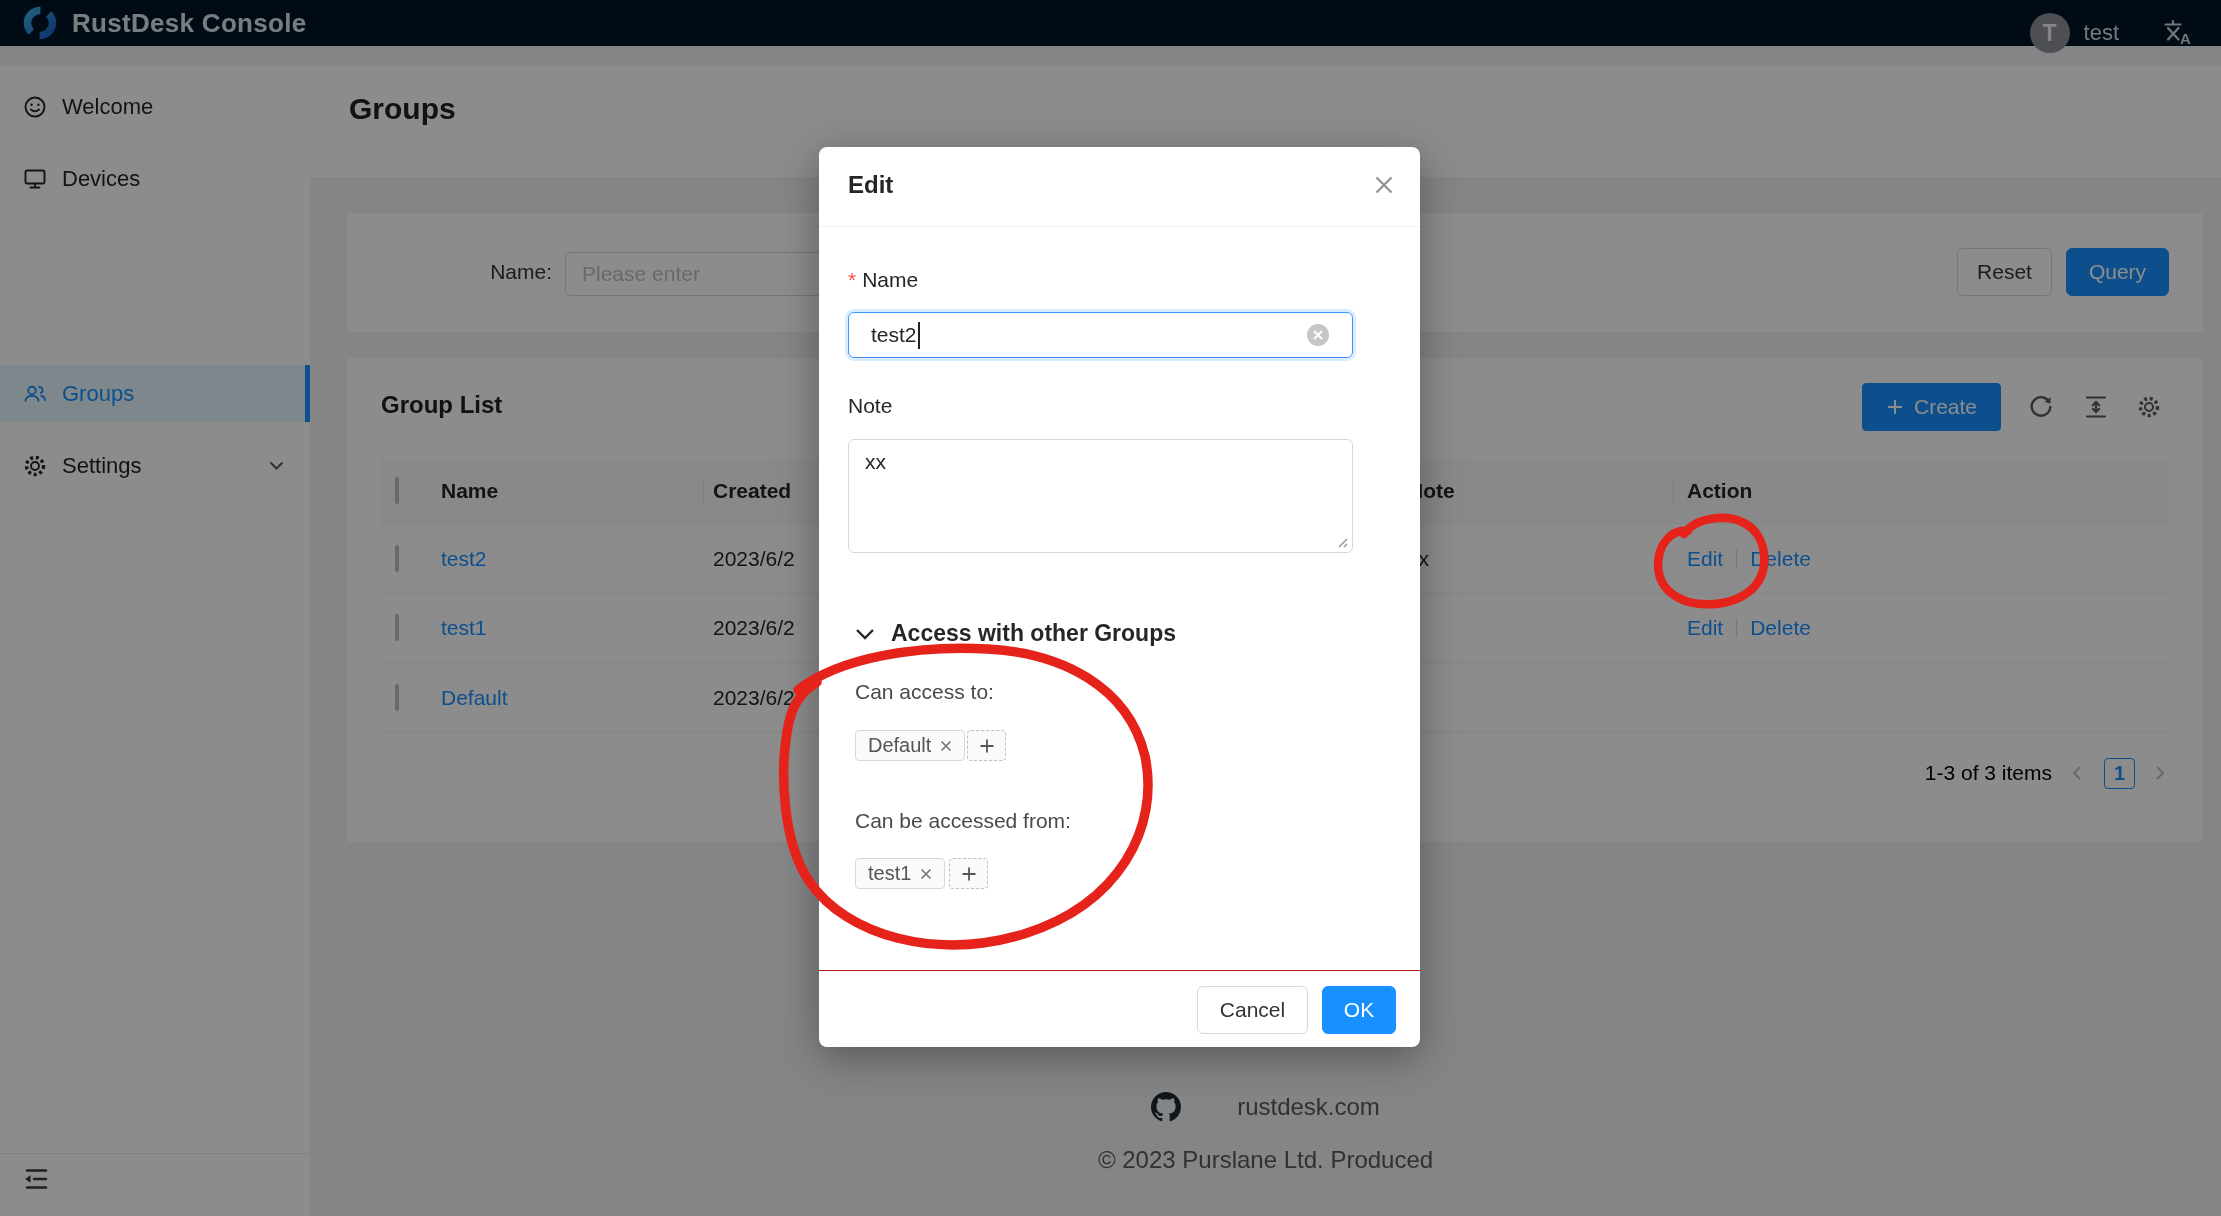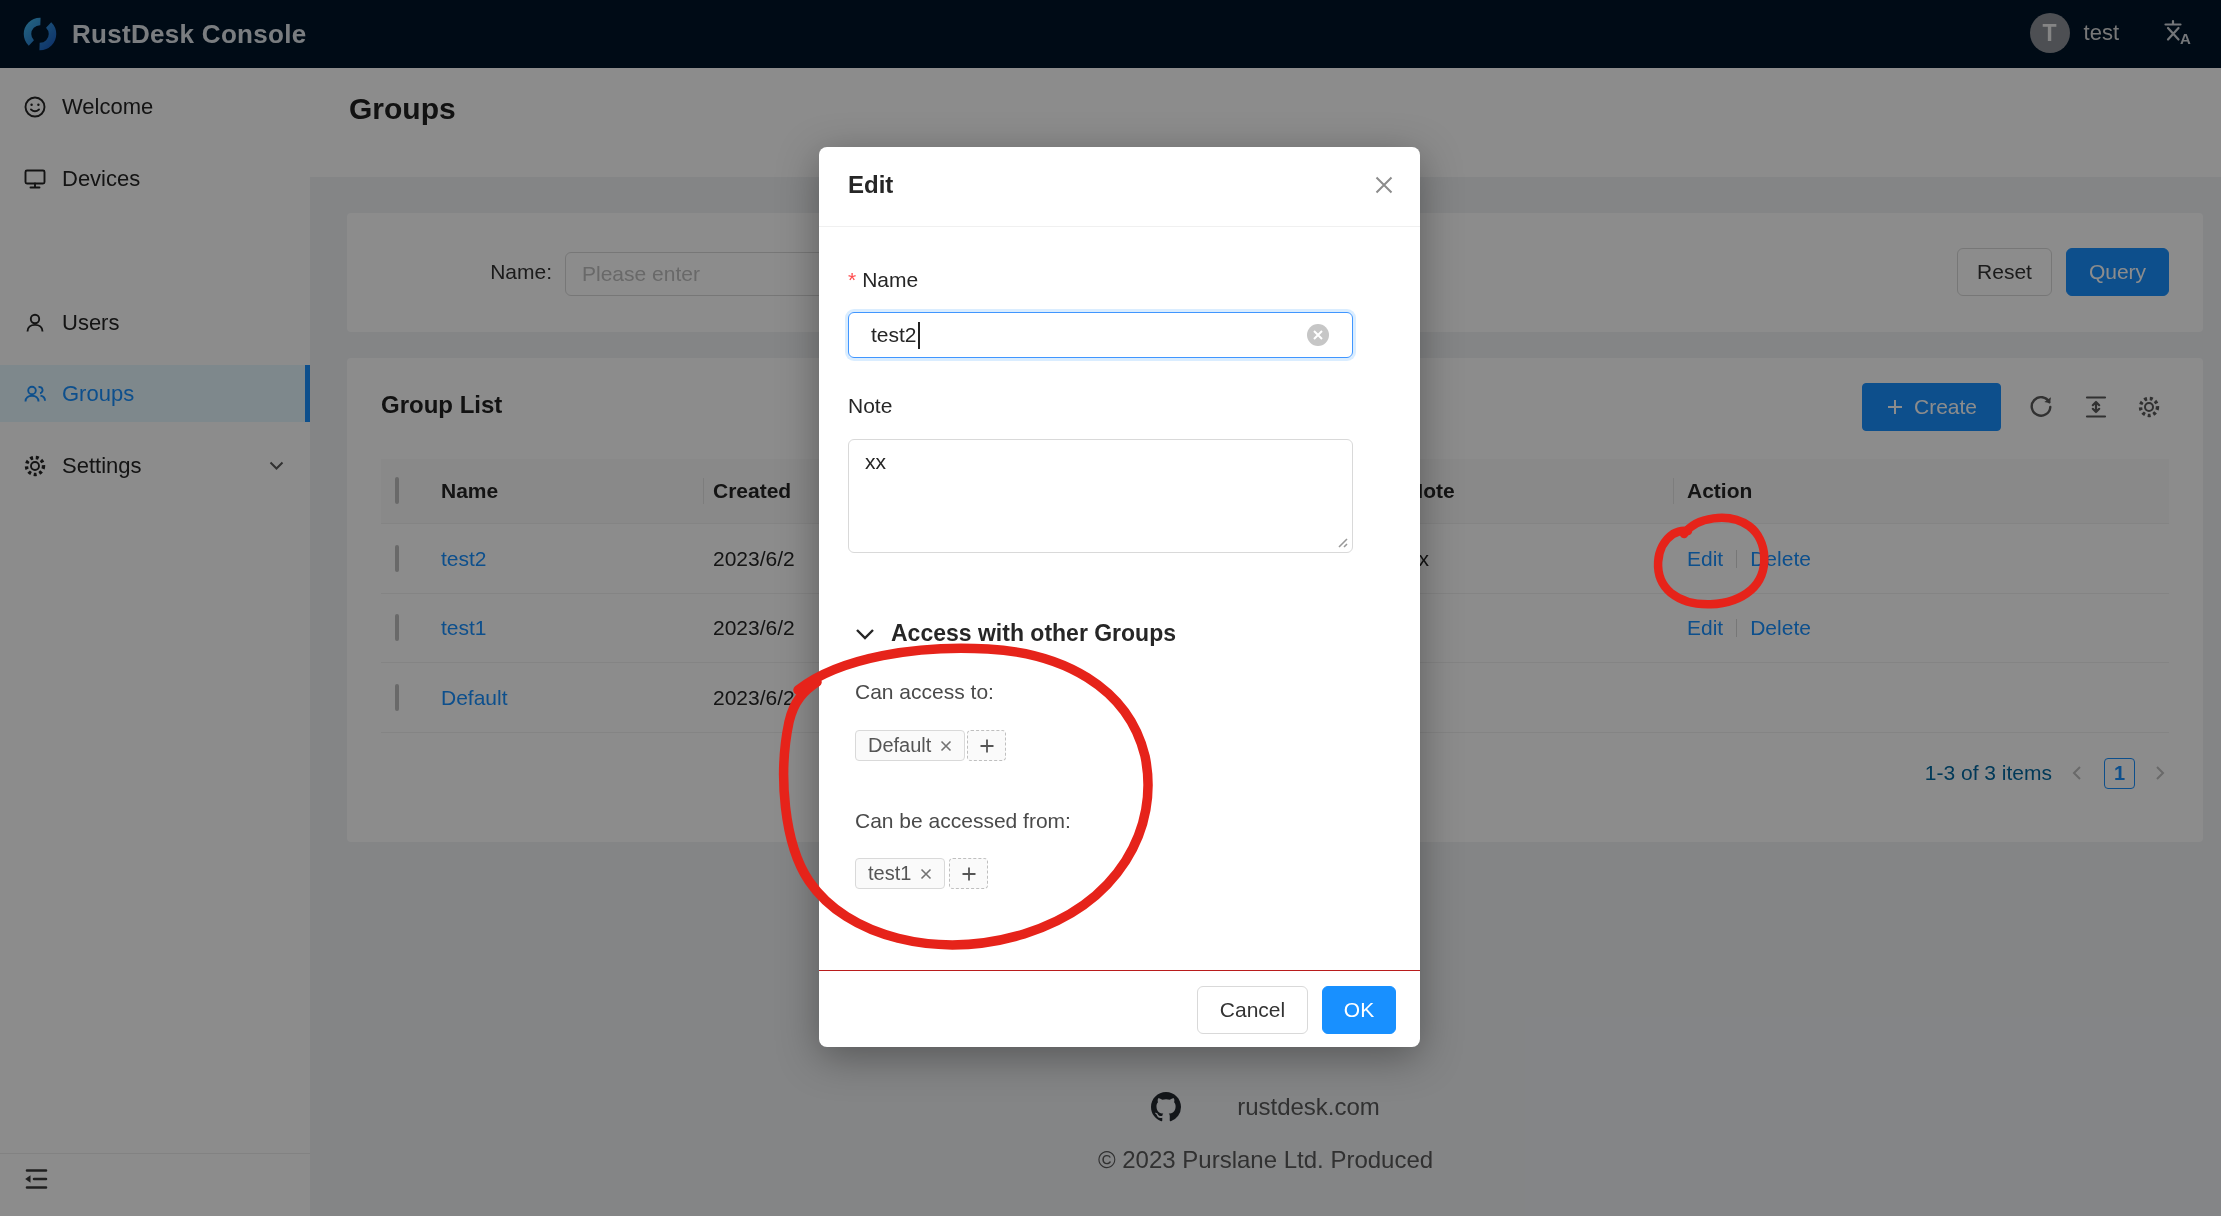--- a/index.html
+++ b/index.html
@@ -1,21 +1,21 @@
 <!DOCTYPE html>
 <html><head>
 <meta charset="utf-8">
 <style>
   html,body{margin:0;padding:0;background:#3a3a3a;}
   *{box-sizing:border-box;}
   .app{position:relative;width:2221px;height:1216px;overflow:hidden;
        font-family:"Liberation Sans",sans-serif;font-size:21px;color:#262626;background:#f0f2f5;}
 
   
-  .topbar{position:absolute;left:0;top:0;width:2221px;height:68px;background:#001529;display:flex;align-items:center;z-index:5;}
+  .topbar{position:absolute;left:0;top:0;width:2221px;height:46px;background:#001529;display:flex;align-items:center;z-index:5;}
   .logo{margin-left:22px;width:36px;height:36px;}
   .app-title{margin-left:14px;color:#dfe4ea;font-size:26px;font-weight:600;letter-spacing:.3px;}
   .topbar-right{position:absolute;right:28px;top:0;height:66px;display:flex;align-items:center;gap:18px;}
   .avatar{width:40px;height:40px;border-radius:50%;background:#8c9097;color:#f2f2f2;display:flex;align-items:center;justify-content:center;font-size:23px;font-weight:600;}
   .username{color:#d9d9d9;font-size:22px;margin-left:-4px;}
   .lang{margin-left:26px;display:flex;align-items:center;}
 
   
   .sidebar{position:absolute;left:0;top:66px;width:310px;height:1150px;background:#ffffff;z-index:4;}
   .side-item{position:absolute;left:0;width:310px;height:57px;display:flex;align-items:center;padding-left:22px;gap:14px;color:#262626;font-size:22px;cursor:pointer;}
@@ -48,21 +48,21 @@
   .thead{position:absolute;left:34px;top:101px;width:1788px;height:65px;background:#fafafa;border-bottom:1px solid #f0f0f0;font-weight:700;color:#262626;}
   .trow{position:absolute;left:34px;width:1788px;height:70px;border-bottom:1px solid #f0f0f0;font-size:21px;}
   .cell{position:absolute;top:50%;transform:translateY(-50%);white-space:nowrap;}
   .c-check{left:14px;} .c-name{left:60px;} .c-created{left:332px;} .c-note{left:1027px;} .c-action{left:1306px;}
   .colsep{position:absolute;top:50%;transform:translateY(-50%);width:1px;height:26px;background:#e4e4e4;}
   .checkbox{width:22px;height:22px;border:2px solid #bfbfbf;border-radius:4px;background:#fff;cursor:pointer;}
   .link{color:#1890ff;cursor:pointer;text-decoration:none;}
   .act-sep{display:inline-block;width:1px;height:18px;background:#d9d9d9;margin:0 13px;vertical-align:-2px;}
 
   .pagination{position:absolute;right:34px;top:395px;height:40px;display:flex;align-items:center;gap:18px;}
-  .pg-sum{color:#0369a1;}
+  .pg-sum{color:#000000;}
   .pg-arrow{width:16px;height:16px;color:#bfbfbf;display:flex;align-items:center;cursor:pointer;}
   .pg-num{width:31px;height:31px;border:1.5px solid #1890ff;border-radius:4px;color:#1890ff;font-weight:600;font-size:20px;display:flex;align-items:center;justify-content:center;background:#fff;cursor:pointer;}
 
   .page-footer{position:absolute;left:0;top:915px;width:1911px;text-align:center;color:#595959;}
   .foot-row1{display:flex;align-items:center;justify-content:center;gap:56px;}
   .foot-site{font-size:24px;color:#595959;cursor:pointer;text-decoration:none;}
   .foot-copy{margin-top:24px;font-size:24px;color:#595959;}
 
   
   .mask{position:absolute;inset:0;background:rgba(0,0,0,.45);z-index:50;}
@@ -138,29 +138,20 @@
     </div>
     <div class="side-item" style="top:84px">
       <span class="icon">
         <svg width="26" height="26" viewBox="0 0 26 26" fill="none" stroke="#262626" stroke-width="1.9">
           <rect x="3.5" y="4.5" width="19" height="13" rx="1.5"></rect>
             <path d="M13 17.5v4M8.5 21.5h9" stroke-linecap="round"></path>
         </svg>
         </span>
       <span>Devices</span>
     </div>
-    <div class="side-item" style="top:228px">
-      <span class="icon">
-        <svg width="26" height="26" viewBox="0 0 26 26" fill="none" stroke="#262626" stroke-width="1.9">
-          <circle cx="13" cy="9" r="4.2"></circle>
-            <path d="M5.5 21.5c0-4.3 3.4-6.6 7.5-6.6s7.5 2.3 7.5 6.6"></path>
-        </svg>
-        </span>
-      <span>Users</span>
-    </div>
     <div class="side-item active" style="top:299px">
       <span class="icon">
         <svg width="26" height="26" viewBox="0 0 26 26" fill="none" stroke="#1890ff" stroke-width="1.9">
           <circle cx="10" cy="9.5" r="3.8"></circle>
             <path d="M3.5 20.5c0-3.7 2.9-5.7 6.5-5.7s6.5 2 6.5 5.7"></path>
           <path d="M16.5 6.2a3.1 3.1 0 1 1 1.5 6M18.5 14.6c2.9.6 4.5 2.4 4.5 5.2"></path>
         </svg>
         </span>
       <span>Groups</span>
     </div>

